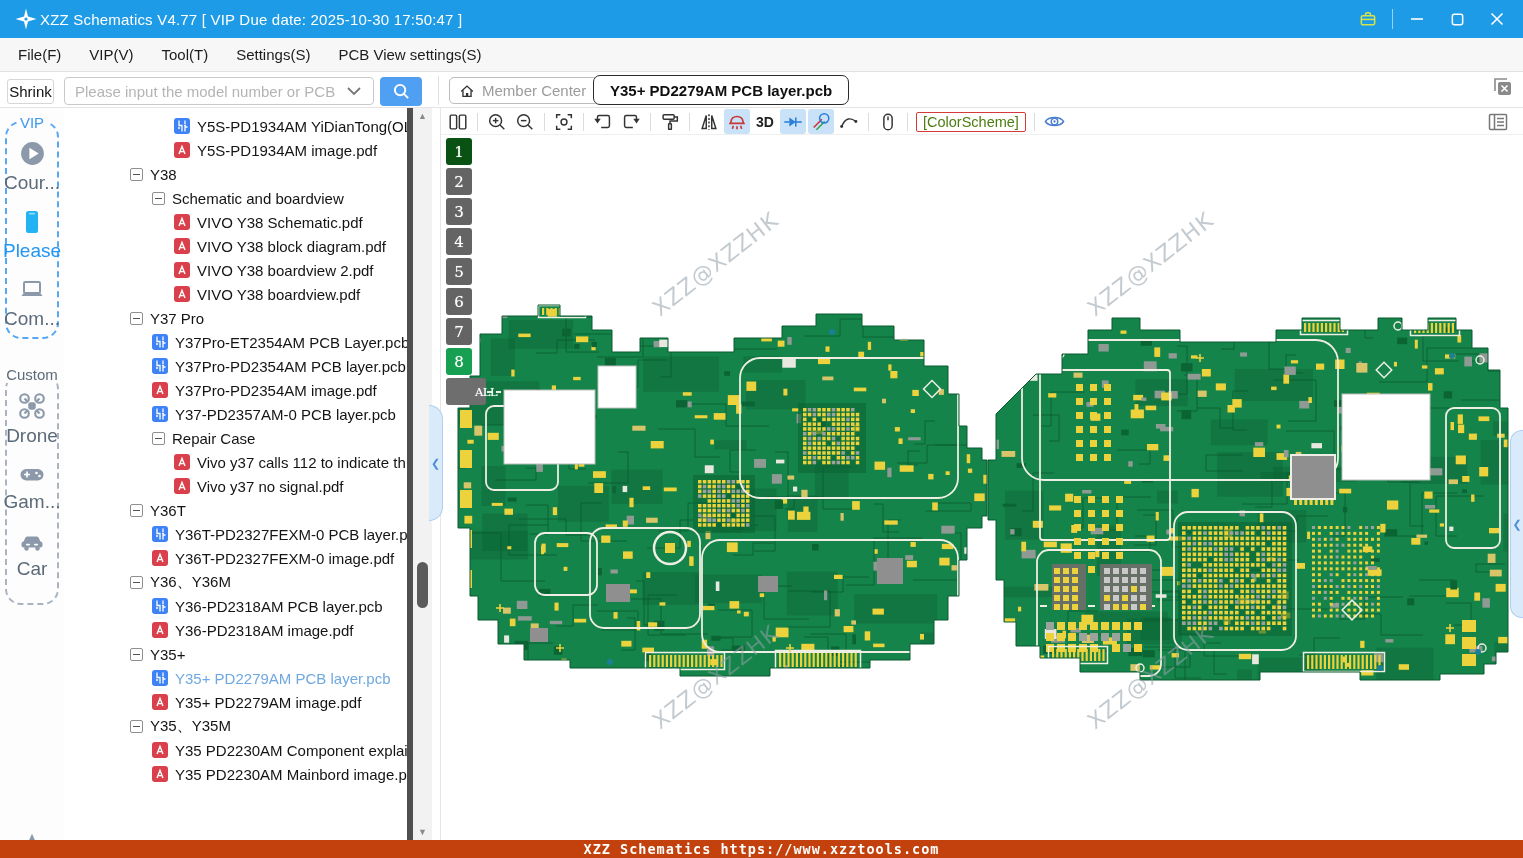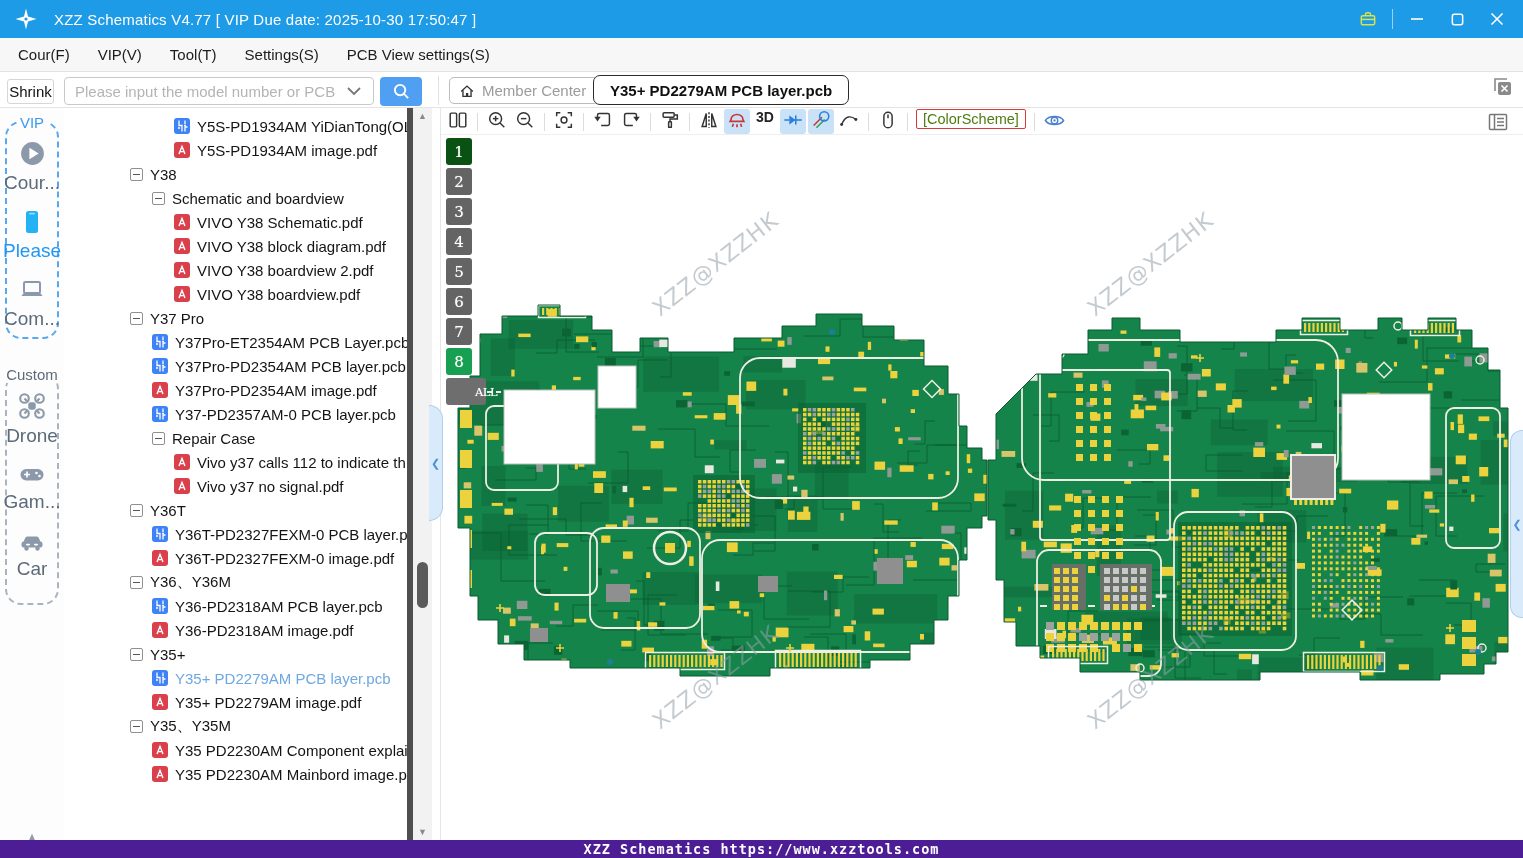--- a/index.html
+++ b/index.html
@@ -3,21 +3,21 @@
 <meta charset="utf-8">
 <style>
   * { box-sizing: border-box; margin: 0; padding: 0; }
   html,body { width:1523px; height:858px; }
   body { font-family:"Liberation Sans", sans-serif; background:#fff; overflow:hidden; }
   #app { position:relative; width:1523px; height:858px; background:#fff; overflow:hidden; }
 
   
   .titlebar { position:absolute; left:0; top:0; width:1523px; height:38px; background:#1d9be6; display:flex; align-items:center; color:#fff; }
   .titlebar .logo { margin-left:14px; width:24px; height:24px; flex:0 0 auto; }
-  .titlebar .title { margin-left:16px; font-size:15px; letter-spacing:.2px; }
+  .titlebar .title { margin-left:2px; font-size:15px; letter-spacing:.2px; }
   .titlebar .spacer { flex:1; }
   .tb-btn { width:40px; height:38px; display:flex; align-items:center; justify-content:center; cursor:pointer; }
   .tb-sep { width:1px; height:20px; background:rgba(255,255,255,.55); margin:0 4px; }
 
   
   .menubar { position:absolute; left:0; top:38px; width:1523px; height:34px; background:#f7f7f7; border-bottom:1px solid #e2e2e2; display:flex; align-items:center; padding-left:18px; }
   .menu-item { font-size:15px; color:#1c1c1c; margin-right:28px; cursor:default; }
 
   
   .searchrow { position:absolute; left:0; top:72px; width:1523px; height:36px; background:#fff; border-bottom:1px solid #e4e4e4; }
@@ -53,21 +53,21 @@
   .tree-row .tlabel { font-size:15px; color:#141414; margin-left:7px; }
   .tree-row.selected .tlabel { color:#6fa8e0; }
 
   .splitterbar { position:absolute; left:407px; top:108px; width:6px; height:732px; background:#4f4f4f; }
   .vscroll { position:absolute; left:413px; top:108px; width:19px; height:732px; background:#f2f2f2; }
   .vscroll .arr { position:absolute; left:0; width:19px; height:16px; color:#8a8a8a; font-size:9px; text-align:center; line-height:16px; cursor:pointer; }
   .vscroll .thumb { position:absolute; left:4px; top:454px; width:11px; height:46px; background:#5b5b5b; border-radius:6px; cursor:pointer; }
 
   .canvas-border { position:absolute; left:440px; top:108px; width:1px; height:732px; background:#e6e6e6; }
   .toolbar { position:absolute; left:444px; top:108px; height:27px; display:flex; align-items:center; }
-  .tool-btn { height:25px; min-width:26px; display:flex; align-items:flex-start; justify-content:center; border-radius:3px; margin:0 1px; cursor:pointer; padding:0 2px; }
+  .tool-btn { height:25px; min-width:26px; display:flex; align-items:center; justify-content:center; border-radius:3px; margin:0 1px; cursor:pointer; padding:0 2px; }
   .tool-btn.active { background:#c9e2f8; }
   .tool-sep { width:1px; height:18px; background:#dcdcdc; margin:0 5px; }
   .tool-3d { font-size:14px; font-weight:bold; color:#222; }
   .tool-colorscheme { border:1px solid #d43b3b; border-radius:2px; font-size:14.5px; color:#4d7c0f; padding:1px 6px; background:#fff; }
   .toolbar-line { position:absolute; left:441px; top:134px; width:1082px; height:1px; background:#efefef; }
   .panel-toggle { position:absolute; left:1486px; top:110px; width:24px; height:24px; cursor:pointer; }
 
   .layerpanel { position:absolute; left:446px; top:138px; width:27px; z-index:6; }
   .layer-btn { width:26px; height:27px; border-radius:3px; margin-bottom:3px; color:#fff; font-family:"DejaVu Serif", serif; font-size:15px; display:flex; align-items:center; justify-content:center; cursor:pointer; text-shadow:0 0 1px rgba(255,255,255,.6); }
   .layer-btn.dark { background:#0a5214; }
@@ -75,21 +75,21 @@
   .layer-btn.gray { background:#646464; }
   .layer-btn.small { font-size:11.5px; letter-spacing:-.5px; background:#6e6e6e;padding-left:40px; }
 
   #pcbsvg { position:absolute; left:440px; top:108px; z-index:1; }
 
   .collapse-handle { position:absolute; z-index:7; background:#d9ebfa; border:1px solid #aed0ee; display:flex; align-items:center; justify-content:center; color:#4a90d9; font-size:11px; cursor:pointer; }
   .collapse-left { left:429px; top:405px; width:14px; height:116px; border-radius:0 14px 14px 0; border-left:none; }
   .collapse-right { left:1510px; top:430px; width:13px; height:188px; border-radius:12px 0 0 12px; border-right:none; }
 
   
-  .statusbar { position:absolute; left:0; top:840px; width:1523px; height:18px; background:#4c1d95; display:flex; align-items:center; justify-content:center; }
+  .statusbar { position:absolute; left:0; top:840px; width:1523px; height:18px; background:#c2410c; display:flex; align-items:center; justify-content:center; }
   .statusbar span { color:#fff; font-family:"DejaVu Sans Mono", monospace; font-size:13.5px; font-weight:bold; letter-spacing:1px; }
 </style>
 </head>
 <body>
 
 <div id="app">
 
   <div class="titlebar">
     <svg class="logo" viewBox="0 0 24 24">
       <path d="M12 1.5 L14 9.5 L22.5 12 L14 14.5 L12 22.5 L10 14.5 L1.5 12 L10 9.5 Z" fill="#fff"></path>
@@ -117,21 +117,21 @@
     </div>
     <div class="tb-btn" style="margin-right:6px;">
       <svg width="16" height="16" viewBox="0 0 16 16" stroke="#fff" stroke-width="1.6">
           <line x1="2.5" y1="2.5" x2="13.5" y2="13.5"></line>
           <line x1="13.5" y1="2.5" x2="2.5" y2="13.5"></line>
         </svg>
     </div>
   </div>
 
   <div class="menubar" id="menubar">
-      <span class="menu-item">Cour(F)</span>
+      <span class="menu-item">File(F)</span>
       <span class="menu-item">VIP(V)</span>
       <span class="menu-item">Tool(T)</span>
       <span class="menu-item">Settings(S)</span>
       <span class="menu-item">PCB View settings(S)</span>
     </div>
 
   <div class="searchrow">
     <div class="shrink-btn">Shrink</div>
     <input class="search-input" value="" placeholder="Please input the model number or PCB" style="">
     <svg class="search-chevron" width="16" height="10" viewBox="0 0 16 10" fill="none" stroke="#777" stroke-width="1.8">

